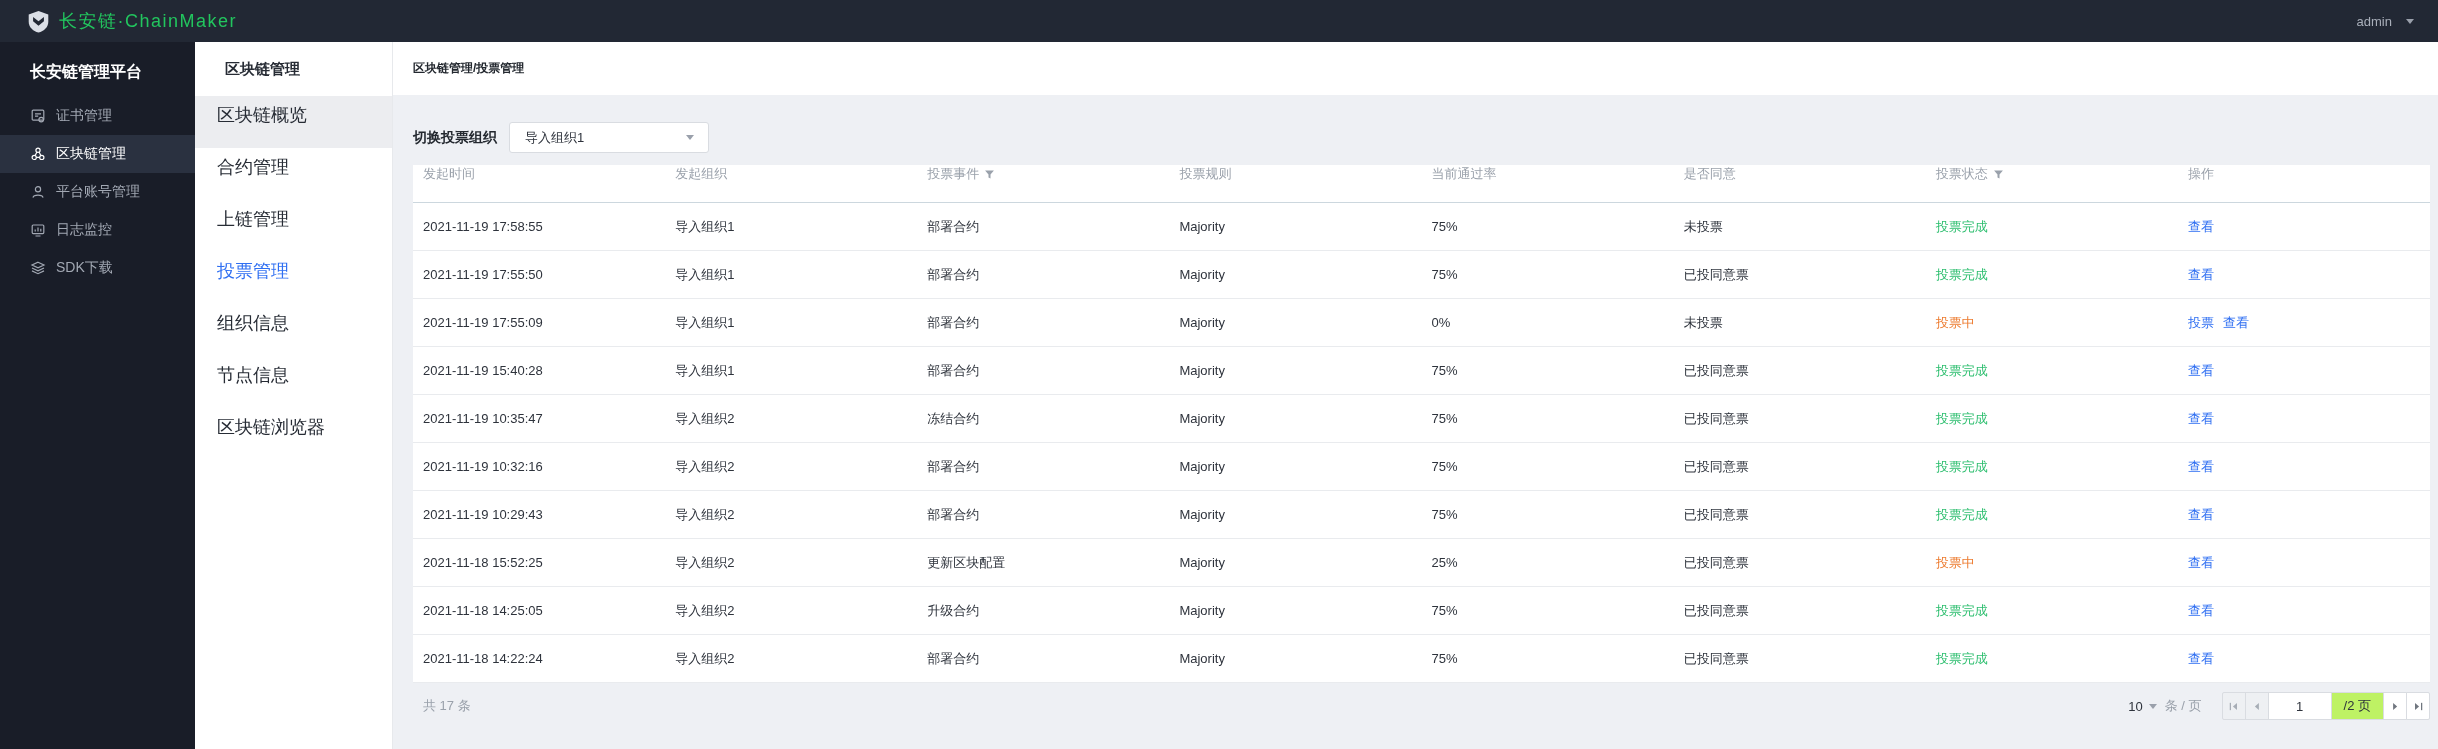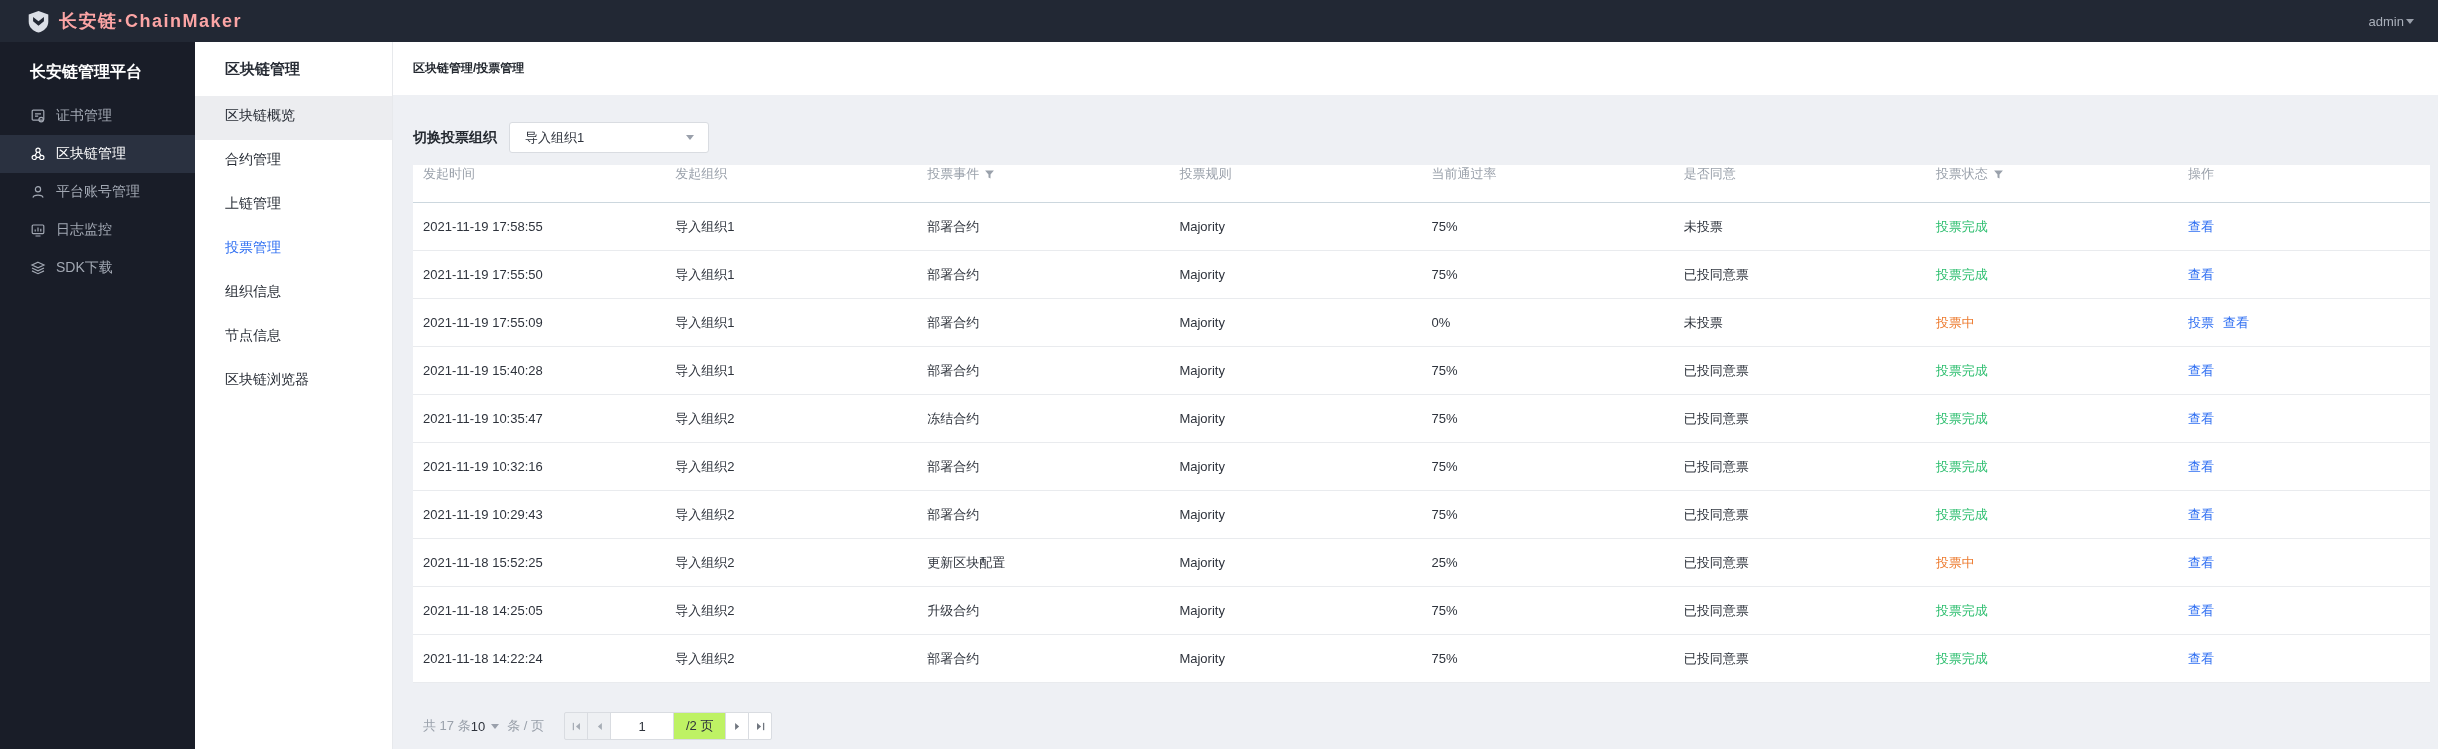--- a/index.html
+++ b/index.html
@@ -13,22 +13,22 @@
 
   
   .topbar {
     height: 42px; flex: none;
     background: #222834;
     display: flex; align-items: center; justify-content: space-between;
     padding: 0 24px 0 26px;
   }
   .logo { display: flex; align-items: center; gap: 8px; }
   .logo-icon { display: flex; }
-  .logo-text { color: #fca5a5; font-size: 18px; font-weight: bold; letter-spacing: 1.5px; }
-  .user { color: #a9afba; font-size: 13px; display: flex; align-items: center; gap: 2px; cursor: pointer; }
+  .logo-text { color: #22c55e; font-size: 18px; font-weight: normal; letter-spacing: 1.5px; }
+  .user { color: #a9afba; font-size: 13px; display: flex; align-items: center; gap: 14px; cursor: pointer; }
 
   .caret-down {
     width: 0; height: 0; display: inline-block;
     border-left: 4.5px solid transparent; border-right: 4.5px solid transparent;
     border-top: 5.5px solid #9aa0ab;
   }
 
   
   .frame { flex: 1; display: flex; min-height: 0; }
 
@@ -39,21 +39,21 @@
     height: 38px; display: flex; align-items: center; gap: 10px;
     padding-left: 30px; font-size: 14px; cursor: pointer;
   }
   .side-item.active { background: #2a3140; color: #ffffff; }
   .side-icon { width: 16px; height: 16px; display: flex; flex: none; }
   .side-icon svg { width: 16px; height: 16px; }
 
   
   .submenu { width: 198px; flex: none; background: #ffffff; border-right: 1px solid #e7e9ec; }
   .submenu-title { font-size: 15px; font-weight: bold; color: #272c35; padding: 18px 0 17px 30px; }
-  .sub-item { height: 44px; line-height: 39px; padding-left: 30px; font-size: 14px; color: #272c35; cursor: pointer; }
+  .sub-item { height: 52px; line-height: 39px; padding-left: 22px; font-size: 18px; color: #272c35; cursor: pointer; }
   .sub-item.hover { background: #ecedf0; }
   .sub-item.active { color: #2f6ff2; }
 
   
   .main { flex: 1; min-width: 0; display: flex; flex-direction: column; background: #eef0f4; }
   .page-header { height: 53px; flex: none; background: #ffffff; display: flex; align-items: center; padding-left: 20px; }
   .page-title { font-size: 12px; font-weight: bold; color: #23282f; }
   .content { padding: 27px 8px 0 20px; }
 
   .filter-bar { display: flex; align-items: center; margin-bottom: 12px; }
@@ -72,22 +72,22 @@
   .th .filter-ic { display: flex; cursor: pointer; }
   .tr { display: flex; height: 48px; align-items: center; border-bottom: 1px solid #e9ebee; }
   .td { flex: 1; min-width: 0; padding-left: 10px; font-size: 13px; color: #2e333c; white-space: nowrap; }
   .status.success { color: #2cbe6e; }
   .status.processing { color: #ed7b2f; }
   .link { color: #2f6ff2; text-decoration: none; cursor: pointer; }
   .link + .link { margin-left: 9px; }
 
   
   .table-footer {
-    height: 46px; display: flex; align-items: center; 
-    padding-left: 10px; font-size: 13px; color: #9aa1ab; margin-top: 20px;
+    height: 46px; display: flex; align-items: center; justify-content: space-between;
+    padding-left: 10px; font-size: 13px; color: #9aa1ab;
   }
   .pagination { display: flex; align-items: center; }
   .psize { display: inline-flex; align-items: center; gap: 6px; color: #2e333c; cursor: pointer; }
   .psuffix { color: #9aa1ab; margin: 0 20px 0 8px; }
   .pager { display: flex; align-items: center; }
   .pbtn {
     width: 24px; height: 28px; border: 1px solid #d9dce1; background: #fff;
     display: flex; align-items: center; justify-content: center;
     margin-left: -1px; padding: 0; cursor: pointer; color: #70767f;
   }

